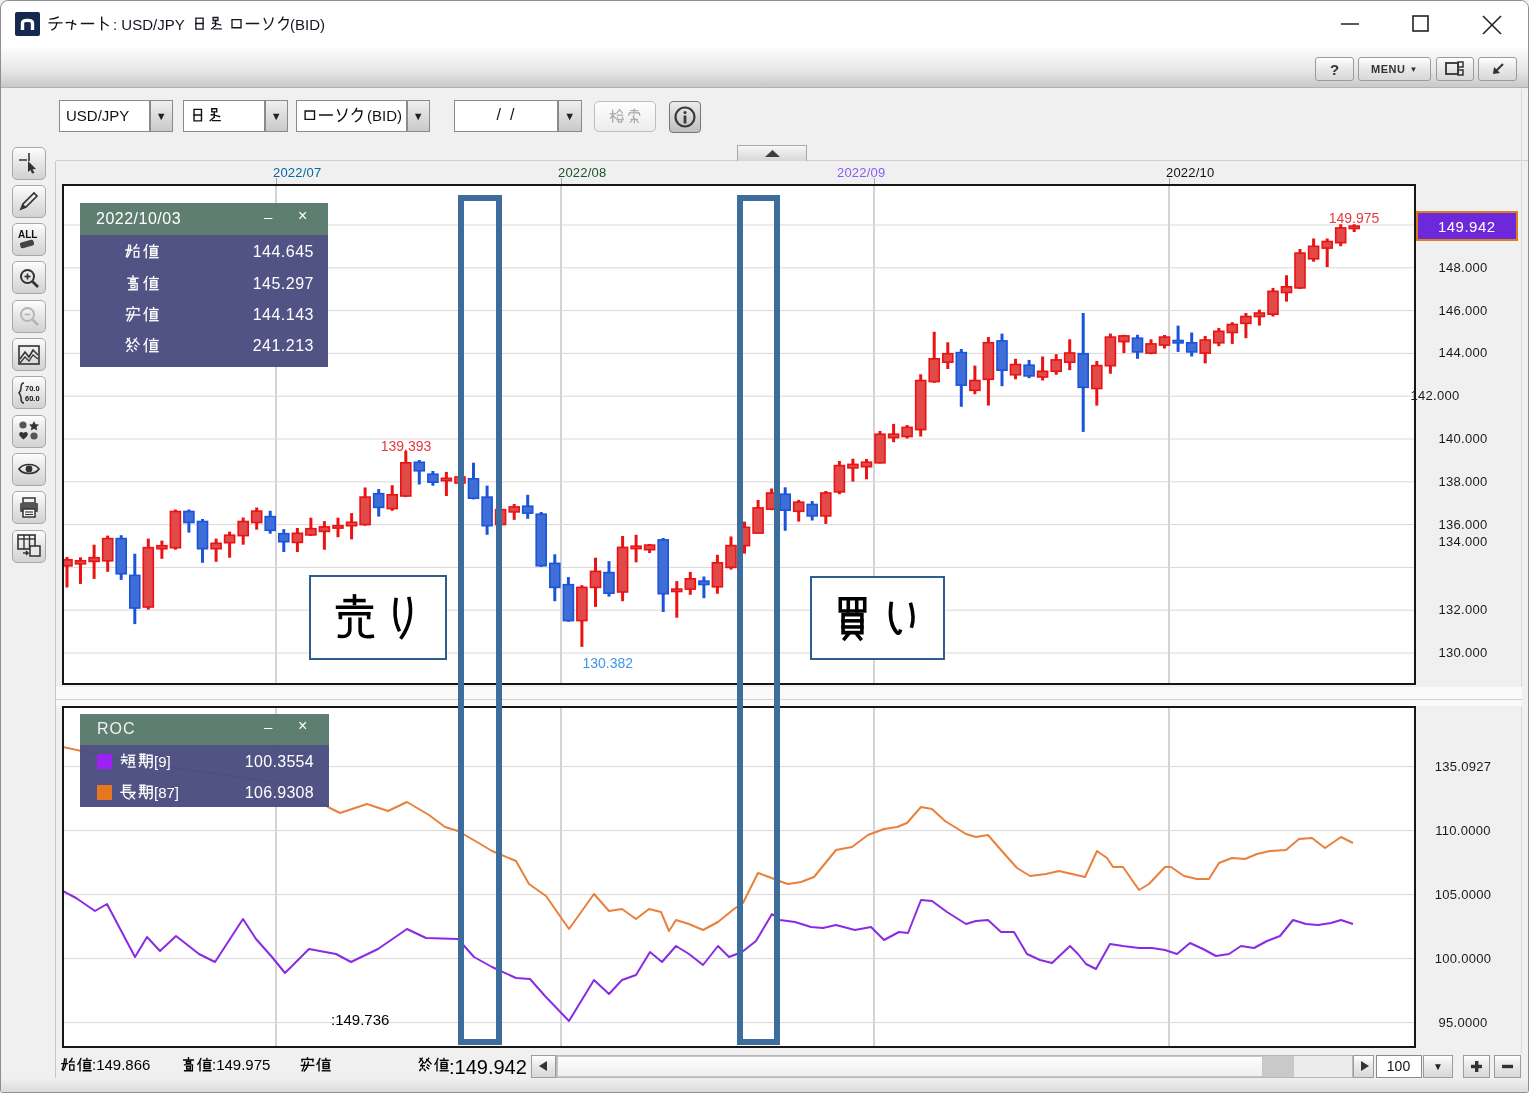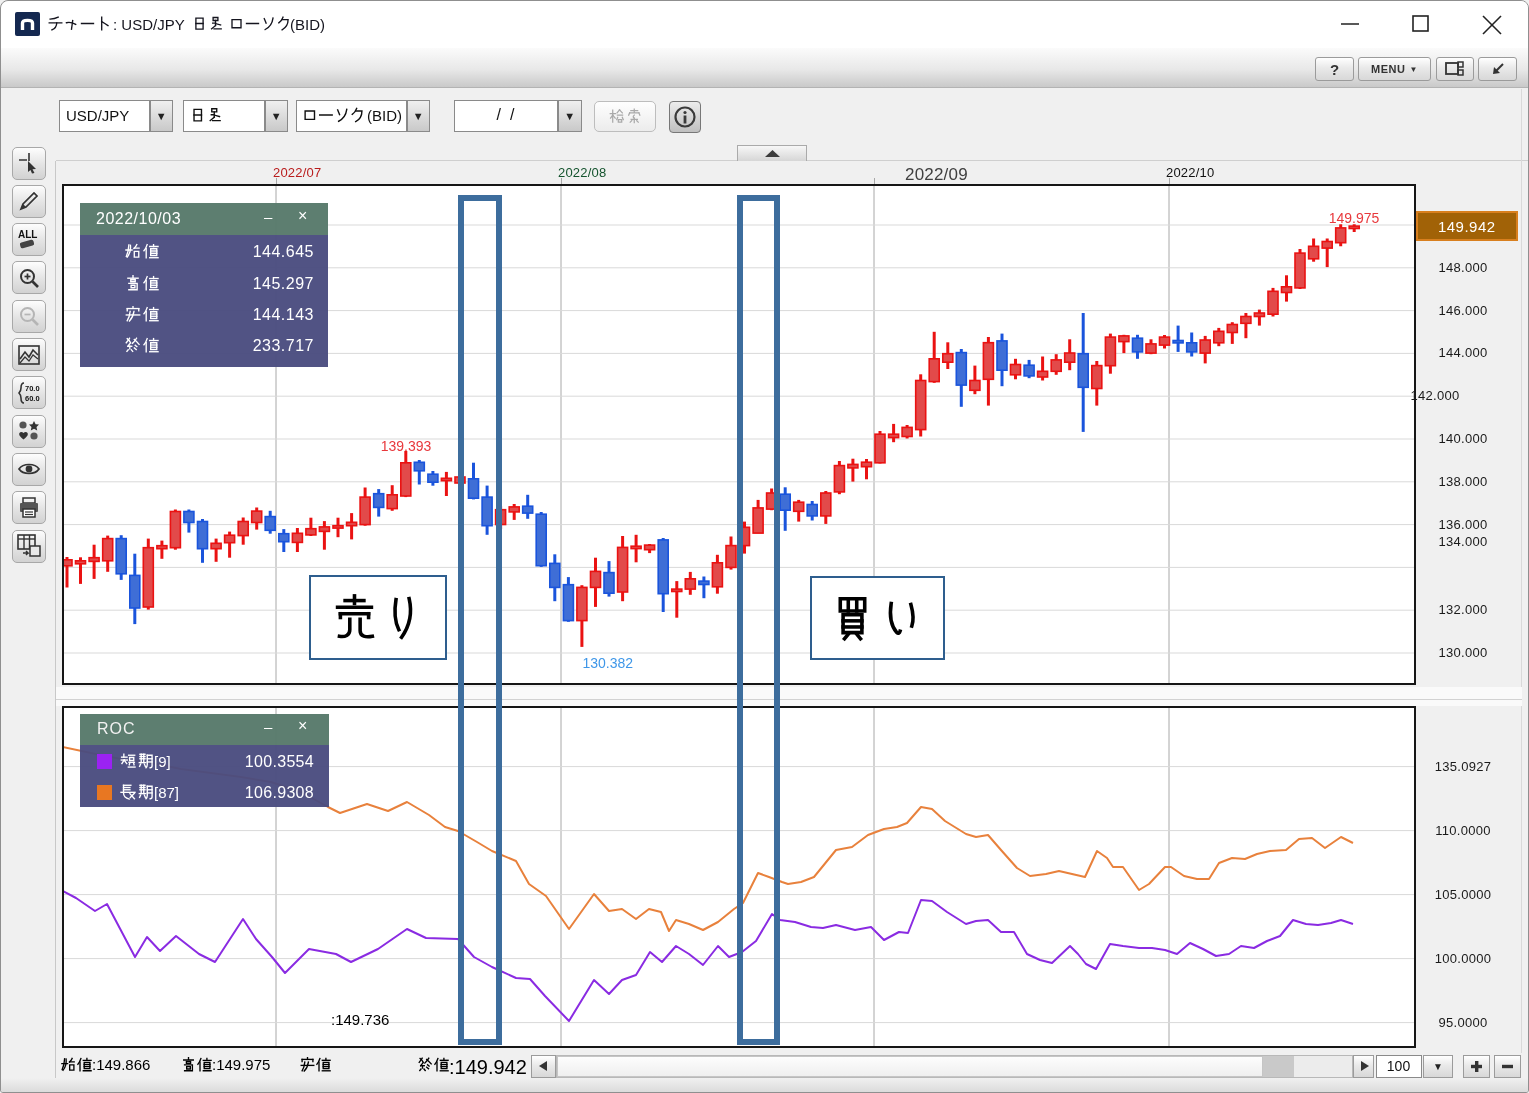--- a/index.html
+++ b/index.html
@@ -349,23 +349,23 @@
       <rect x="1" y="1" width="17" height="14" fill="none" stroke="#333" stroke-width="1.6"></rect>
       <line x1="1" y1="5" x2="18" y2="5" stroke="#333" stroke-width="1.4"></line>
       <line x1="7" y1="1" x2="7" y2="15" stroke="#333" stroke-width="1.4"></line>
       <line x1="12.5" y1="1" x2="12.5" y2="15" stroke="#333" stroke-width="1.4"></line>
       <rect x="13" y="12" width="10" height="10" fill="#e8e8e8" stroke="#333" stroke-width="1.5"></rect>
       <path d="M6,19 L11,19 L9,17 M11,19 L9,21" fill="none" stroke="#333" stroke-width="1.5"></path>
     </svg>
   </div>
 <div class="abs" style="left:54px;top:160px;width:1px;height:917px;background:#c8c8c8"></div>
 <div class="abs" style="left:55px;top:159px;width:1474px;height:1px;background:#cfcfcf"></div>
-<div class="abs" style="left:272px;top:164px;font-size:13px;color:#b91c1c;letter-spacing:0.2px">2022/07</div>
+<div class="abs" style="left:272px;top:164px;font-size:13px;color:#0369a1;letter-spacing:0.2px">2022/07</div>
 <div class="abs" style="left:557px;top:164px;font-size:13px;color:#14532d;letter-spacing:0.2px">2022/08</div>
-<div class="abs" style="left:904px;top:164px;font-size:17px;color:#404040;letter-spacing:0.2px">2022/09</div>
+<div class="abs" style="left:836px;top:164px;font-size:13px;color:#8b5cf6;letter-spacing:0.2px">2022/09</div>
 <div class="abs" style="left:1165px;top:164px;font-size:13px;color:#111;letter-spacing:0.2px">2022/10</div>
 <div class="abs" style="left:275px;top:177px;width:1px;height:6px;background:#a8a8a8"></div>
 <div class="abs" style="left:560px;top:177px;width:1px;height:6px;background:#a8a8a8"></div>
 <div class="abs" style="left:873px;top:177px;width:1px;height:6px;background:#a8a8a8"></div>
 <div class="abs" style="left:1168px;top:177px;width:1px;height:6px;background:#a8a8a8"></div>
 <div class="abs" style="left:1520px;top:88px;width:1px;height:989px;background:#d9d9d9"></div>
 <div class="abs" style="left:736px;top:144px;width:70px;height:16px;border:1px solid #aaa;border-bottom:0;background:linear-gradient(#f7f7f7,#d6d6d6);display:flex;align-items:center;justify-content:center">
     <svg width="15" height="7" viewBox="0 0 15 7">
       <path d="M7.5,0 L15,7 L0,7 Z" fill="#3c3c3c"></path>
     </svg>
@@ -630,21 +630,21 @@
 <div class="abs" style="left:180px;top:273.5px;width:133px;text-align:right;font-size:16px;color:#fff;letter-spacing:0.5px">145.297</div>
 <svg style="position:absolute;left:124.0px;top:304.5px" width="34" height="16" viewBox="0 0 212.5 100" fill="none" stroke="#fff" stroke-width="8.5" stroke-linecap="square">
     <use href="#g-yasu" x="0.0" y="0"></use>
     <use href="#g-ne" x="112.5" y="0"></use>
   </svg>
 <div class="abs" style="left:180px;top:304.5px;width:133px;text-align:right;font-size:16px;color:#fff;letter-spacing:0.5px">144.143</div>
 <svg style="position:absolute;left:124.0px;top:336.0px" width="34" height="16" viewBox="0 0 212.5 100" fill="none" stroke="#fff" stroke-width="8.5" stroke-linecap="square">
     <use href="#g-owa" x="0.0" y="0"></use>
     <use href="#g-ne" x="112.5" y="0"></use>
   </svg>
-<div class="abs" style="left:180px;top:336px;width:133px;text-align:right;font-size:16px;color:#fff;letter-spacing:0.5px">233.717</div>
+<div class="abs" style="left:180px;top:336px;width:133px;text-align:right;font-size:16px;color:#fff;letter-spacing:0.5px">241.213</div>
 <div class="abs" style="left:78.5px;top:713px;width:249px;height:93px">
     <div style="height:31px;background:rgba(88,122,107,0.97)"></div>
     <div style="height:62px;background:rgba(74,76,127,0.96)"></div>
   </div>
 <div class="abs" style="left:96px;top:719px;font-size:16px;color:#f2f2f2;letter-spacing:1px">ROC</div>
 <div class="abs" style="left:263px;top:717px;font-size:15px;color:#fff">–</div>
 <div class="abs" style="left:297px;top:716px;font-size:16px;color:#fff">×</div>
 <div class="abs" style="left:96px;top:753px;width:15px;height:15px;background:#9b22f2"></div>
 <svg style="position:absolute;left:119.0px;top:752.0px" width="34" height="16" viewBox="0 0 212.5 100" fill="none" stroke="#fff" stroke-width="8.5" stroke-linecap="square">
     <use href="#g-tan" x="0.0" y="0"></use>
@@ -662,21 +662,21 @@
 <div class="axlab" style="left:1412px;top:258.8px">148.000</div>
 <div class="axlab" style="left:1412px;top:301.6px">146.000</div>
 <div class="axlab" style="left:1412px;top:344.4px">144.000</div>
 <div class="axlab" style="left:1384px;top:387.2px">142.000</div>
 <div class="axlab" style="left:1412px;top:430.0px">140.000</div>
 <div class="axlab" style="left:1412px;top:472.8px">138.000</div>
 <div class="axlab" style="left:1412px;top:515.6px">136.000</div>
 <div class="axlab" style="left:1412px;top:533px">134.000</div>
 <div class="axlab" style="left:1412px;top:601.2px">132.000</div>
 <div class="axlab" style="left:1412px;top:644.0px">130.000</div>
-<div class="abs" style="left:1415px;top:210px;width:101.5px;height:30px;background:#a16207;border:2px solid #d87f1e;display:flex;align-items:center;justify-content:center;font-size:15px;color:#fff;letter-spacing:0.5px">149.942</div>
+<div class="abs" style="left:1415px;top:210px;width:101.5px;height:30px;background:#6d28d9;border:2px solid #d87f1e;display:flex;align-items:center;justify-content:center;font-size:15px;color:#fff;letter-spacing:0.5px">149.942</div>
 <div class="axlab" style="left:1412px;top:757.6px">135.0927</div>
 <div class="axlab" style="left:1412px;top:821.6px">110.0000</div>
 <div class="axlab" style="left:1412px;top:885.6px">105.0000</div>
 <div class="axlab" style="left:1412px;top:949.6px">100.0000</div>
 <div class="axlab" style="left:1412px;top:1013.6px">95.0000</div>
 <div class="abs" style="left:57px;top:1052px;width:1464px;height:25px;background:#f0f0f0"></div>
 <svg style="position:absolute;left:60.0px;top:1056.0px" width="31" height="15" viewBox="0 0 206.7 100" fill="none" stroke="#000" stroke-width="9" stroke-linecap="square">
     <use href="#g-shi" x="0.0" y="0"></use>
     <use href="#g-ne" x="106.7" y="0"></use>
   </svg>

